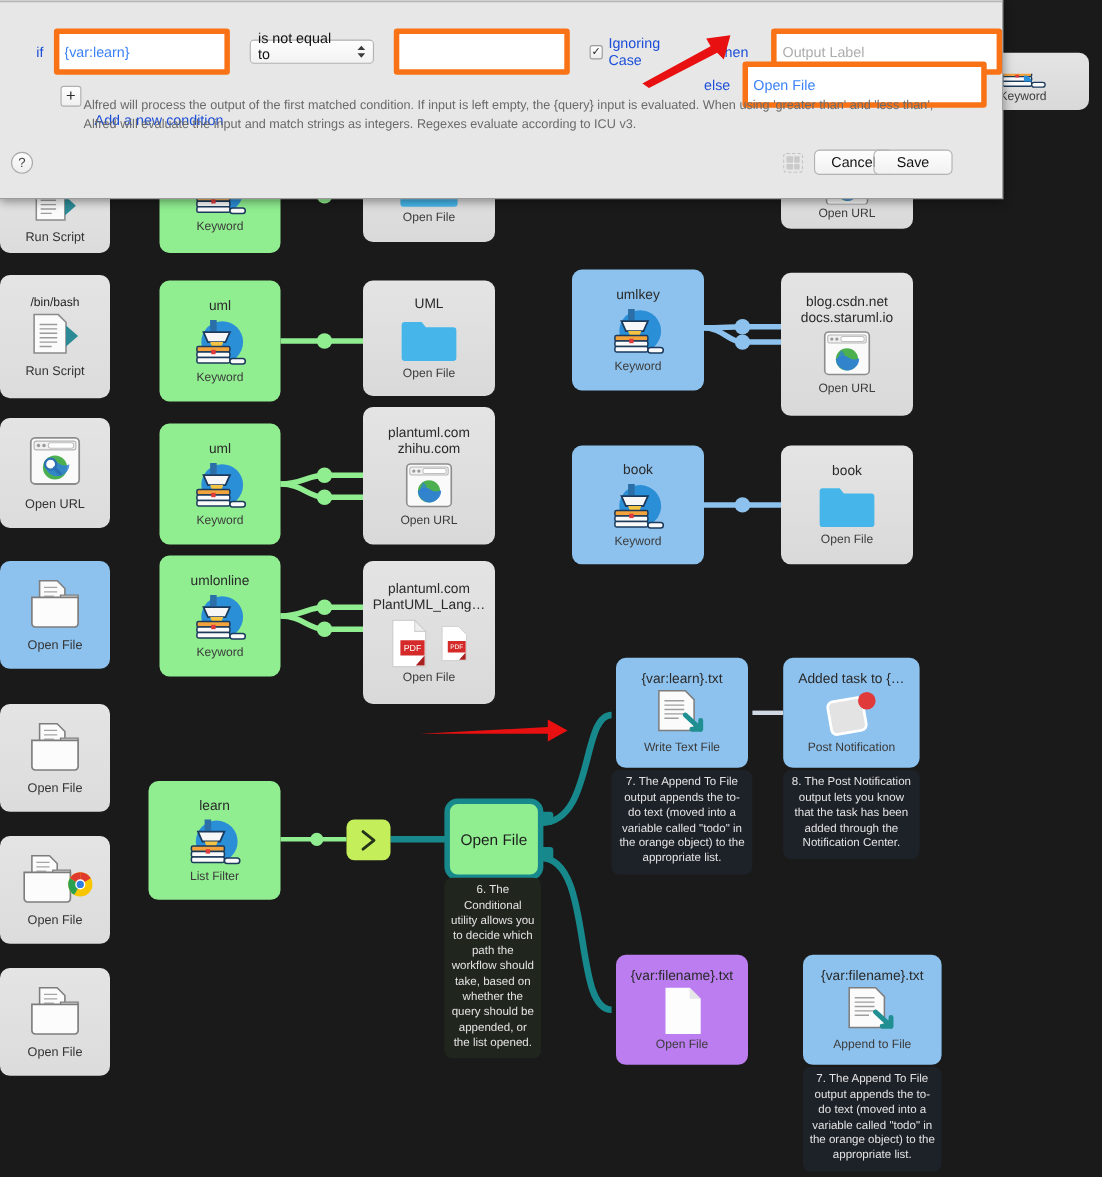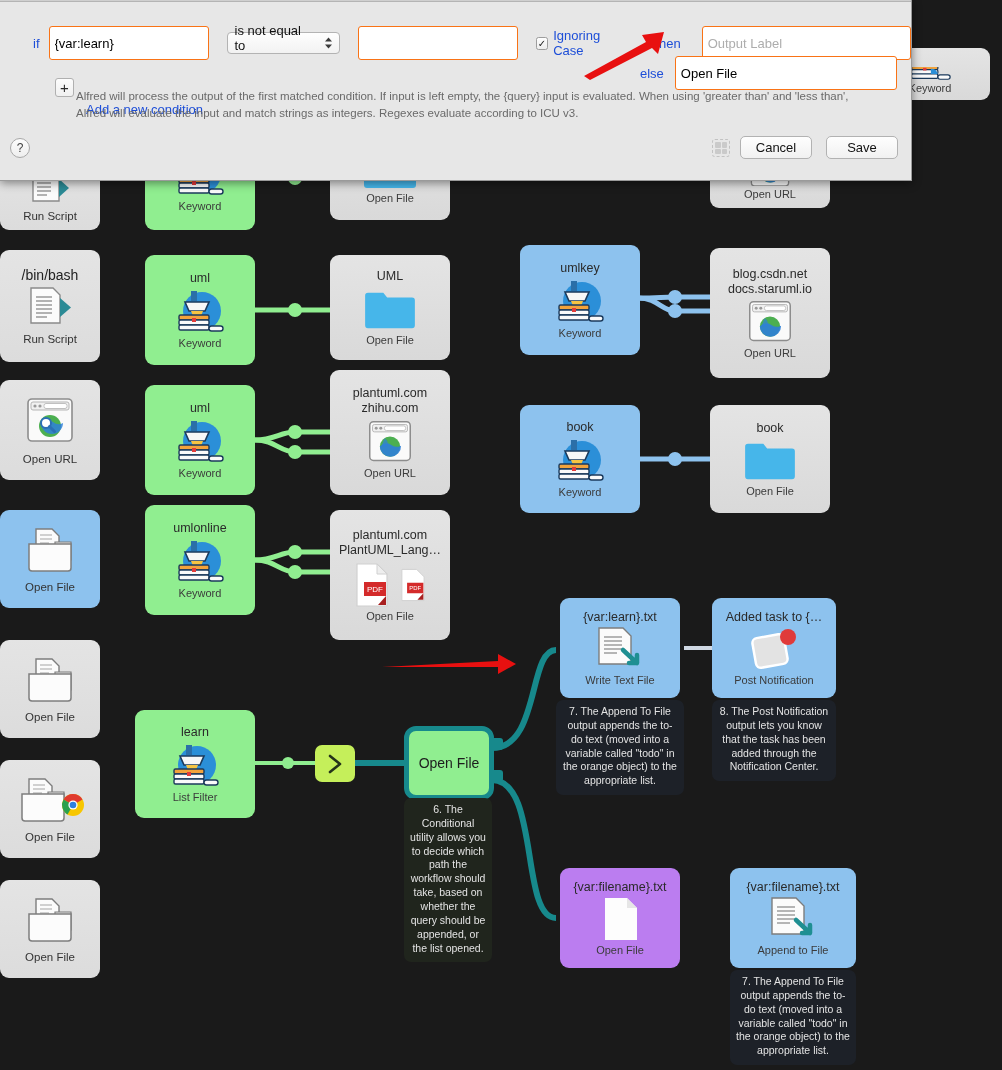--- a/index.html
+++ b/index.html
@@ -43,21 +43,21 @@
   .sidecard {
     position: absolute;
     border-radius: 9px;
     background: linear-gradient(#e4e4e4,#dcdcdc);
     display: flex; flex-direction: column;
     align-items: center; justify-content: center;
     gap: 3px;
   }
   .sidecard.sel { background: #8dc2ee; }
   .sidecard .lbl { font-size: 11.5px; color: #333; }
-  .sidecard .top { font-size: 14px; color: #222; }
+  .sidecard .top { font-size: 11px; color: #222; }
 
   
   svg.wires { position:absolute; inset:0; width:1002px; height:1070px; pointer-events:none; }
 
   
   .note {
     position: absolute;
     border-radius: 7px;
     padding: 5px 6px 7px 6px;
     font-size: 10.5px;
@@ -100,25 +100,25 @@
     font-family: "Liberation Sans", sans-serif;
   }
   .dialog .topline { height:2px; background:#cfcfcf; border-bottom:1px solid #b4b4b4; }
 
   .row { position:absolute; display:flex; align-items:center; }
 
   .lab { font-size: 13px; color: #1d4ed8; }
 
   .tf {
     background: #fff;
-    border: 1px solid #f97316;
+    border: 5px solid #f97316;
     border-radius: 3px;
     height: 22px;
     font-size: 13px;
-    color: #000000;
+    color: #3b82f6;
     padding: 16px 5px;
     font-family: "Liberation Sans", sans-serif;
     outline: none;
   }
   .tf::placeholder { color: #adadad; }
 
   .select {
     position: relative;
     background: linear-gradient(#fefefe,#f2f2f2);
     border: 1px solid #b3b3b3;
@@ -680,21 +680,21 @@
     </span>
     <span class="gridbtn" style="position:absolute;left:712px;top:139px;">
       <i></i>
         <i></i>
         <i></i>
         <i></i>
     </span>
     <span class="pbtn" style="position:absolute;left:740px;top:136px;width:72px;">
       <span>Cancel</span>
     </span>
-    <span class="pbtn" style="position:absolute;left:826px;top:136px;width:72px;">
+    <span class="pbtn" style="position:absolute;left:794px;top:136px;width:72px;">
       <span>Save</span>
     </span>
 
     <svg class="red-arrow" style="left:580px;top:30px;width:88px;height:50px;" viewBox="0 0 88 50">
       <path d="M4 46 L66 12 L62 5 L84 2 L78 24 L72 18 L10 50 Z" fill="#e81010"></path>
     </svg>
   </div>
 
 </div>
 

